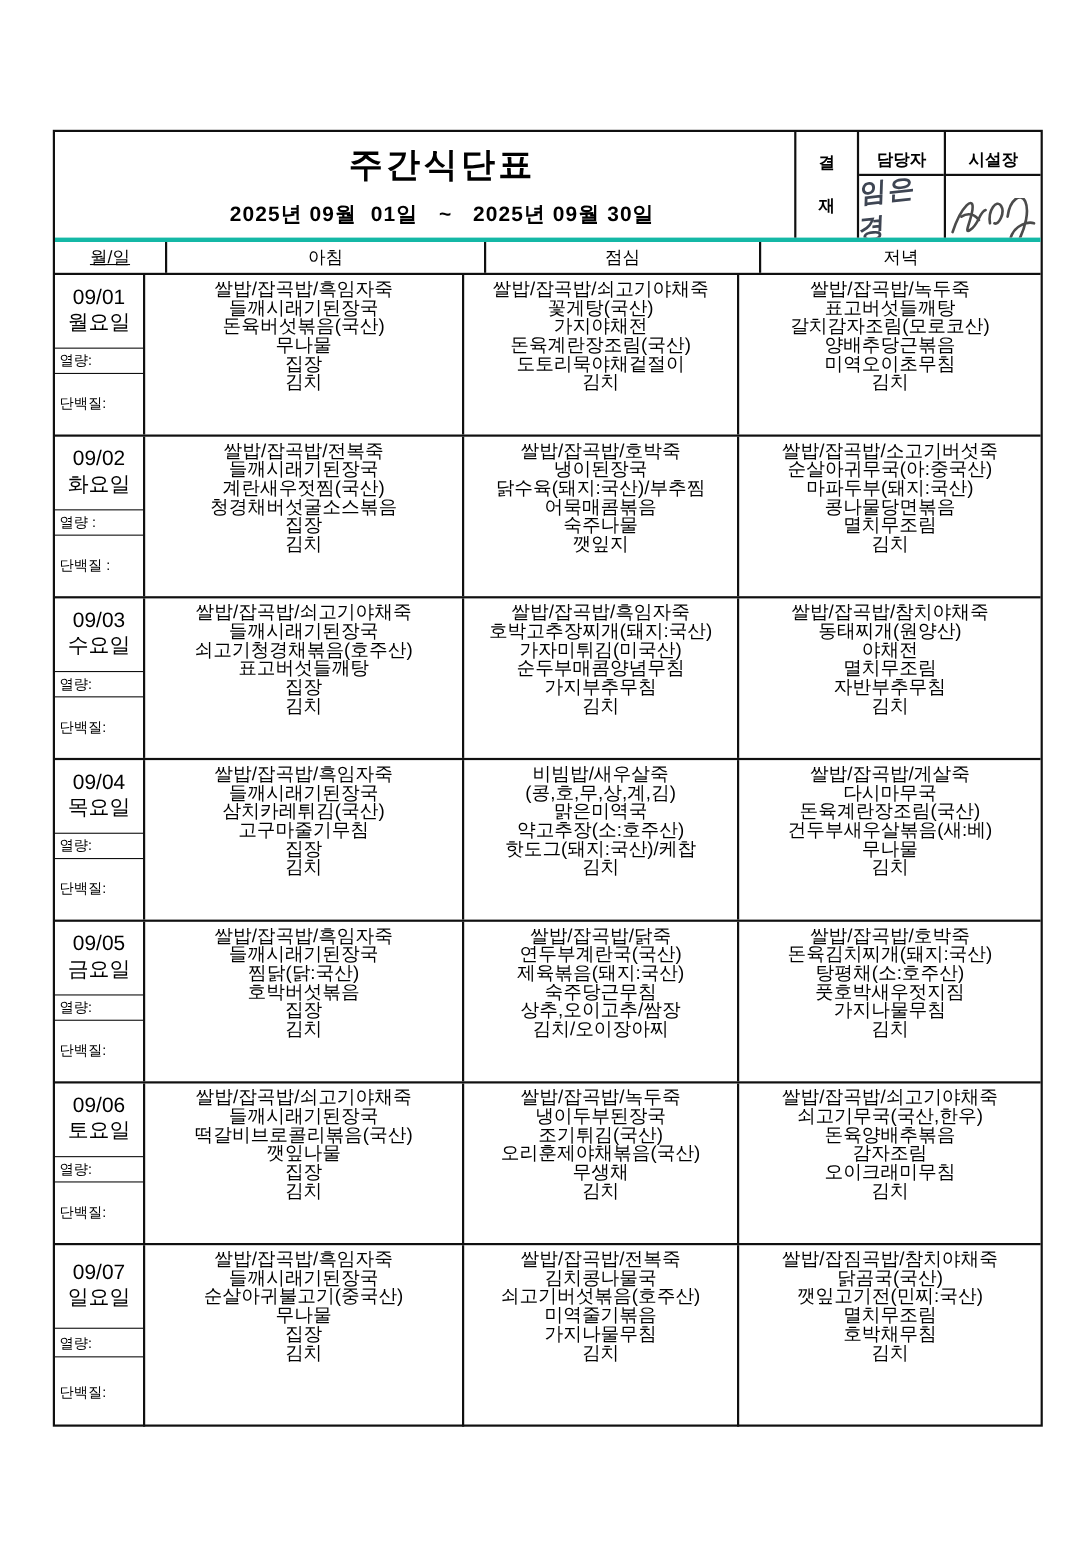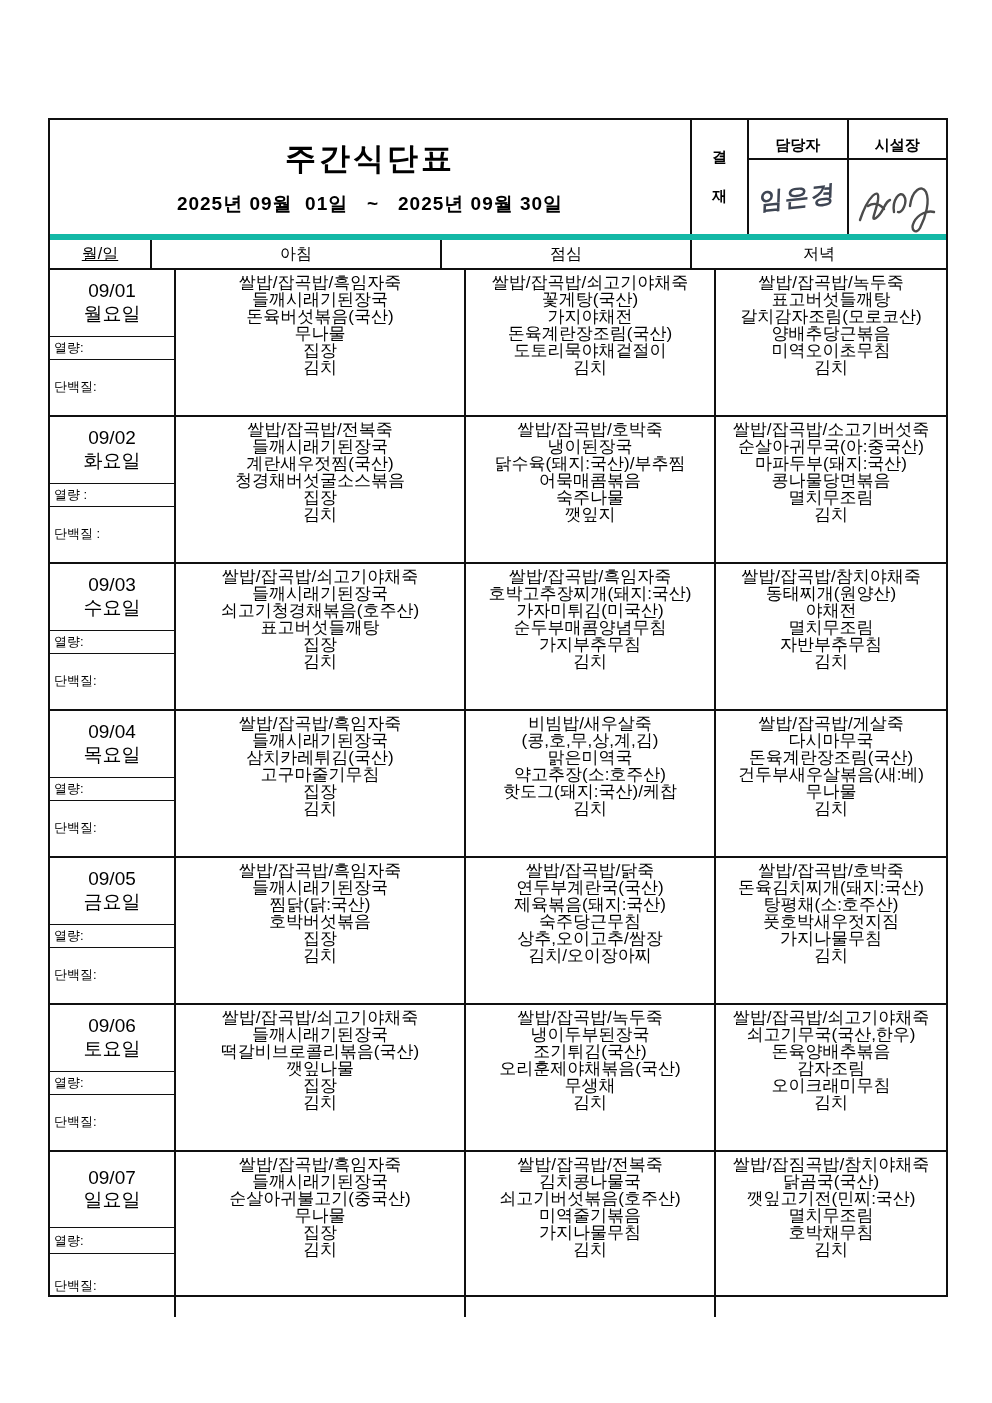--- a/index.html
+++ b/index.html
@@ -5,21 +5,21 @@
   html,body{margin:0;padding:0;}
   body{
     width:992px;height:1403px;background:#ffffff;position:relative;
     font-family:"Liberation Sans","DejaVu Sans",sans-serif;color:#000;
   }
   .sheet{
     position:absolute;left:48px;top:118px;width:900px;height:1179px;
     border:2px solid #101010;box-sizing:border-box;background:#fff;
   }
   
-  .header-block{display:flex;height:120px;border-bottom:6px solid #14b8a6;box-sizing:border-box;}
+  .header-block{display:flex;height:100px;border-bottom:4px solid #14b8a6;box-sizing:border-box;padding-left:32px;}
   .title-cell{
     width:642px;border-right:2px solid #101010;box-sizing:border-box;
     display:flex;flex-direction:column;align-items:center;justify-content:center;gap:11px;
   }
   .doc-title{font-size:31px;font-weight:bold;letter-spacing:3px;}
   .doc-dates{font-size:19px;font-weight:bold;white-space:pre;letter-spacing:1px;}
   .approval{flex:1;display:flex;}
   .approval-stamp{
     width:57px;border-right:2px solid #101010;box-sizing:border-box;
     display:flex;flex-direction:column;align-items:center;justify-content:center;gap:20px;
@@ -40,21 +40,21 @@
   .col-header-row{display:flex;height:30px;border-bottom:2px solid #101010;box-sizing:border-box;font-size:16px;}
   .col-h{display:flex;align-items:center;justify-content:center;box-sizing:border-box;}
   .w-date{width:102px;text-decoration:underline;}
   .w-breakfast{width:290px;}
   .w-lunch{width:250px;}
   .w-dinner{flex:1;}
   .bR{border-right:2px solid #101010;}
   
   .day-row{display:flex;height:147px;border-bottom:2px solid #101010;box-sizing:border-box;}
   .day-row.last{height:165px;border-bottom:none;}
-  .date-col{width:126px;border-right:2px solid #101010;box-sizing:border-box;display:flex;flex-direction:column;}
+  .date-col{width:82px;border-right:2px solid #101010;box-sizing:border-box;display:flex;flex-direction:column;}
   .date-cell{
     height:46%;border-bottom:1px solid #101010;box-sizing:border-box;
     display:flex;flex-direction:column;align-items:center;justify-content:center;
     font-size:19px;line-height:1.2;
   }
   .cal-cell{
     height:16%;border-bottom:1px solid #101010;box-sizing:border-box;
     display:flex;align-items:center;padding-left:4px;font-size:13px;
   }
   .prot-cell{flex:1;display:flex;align-items:center;padding-left:4px;font-size:13px;}

